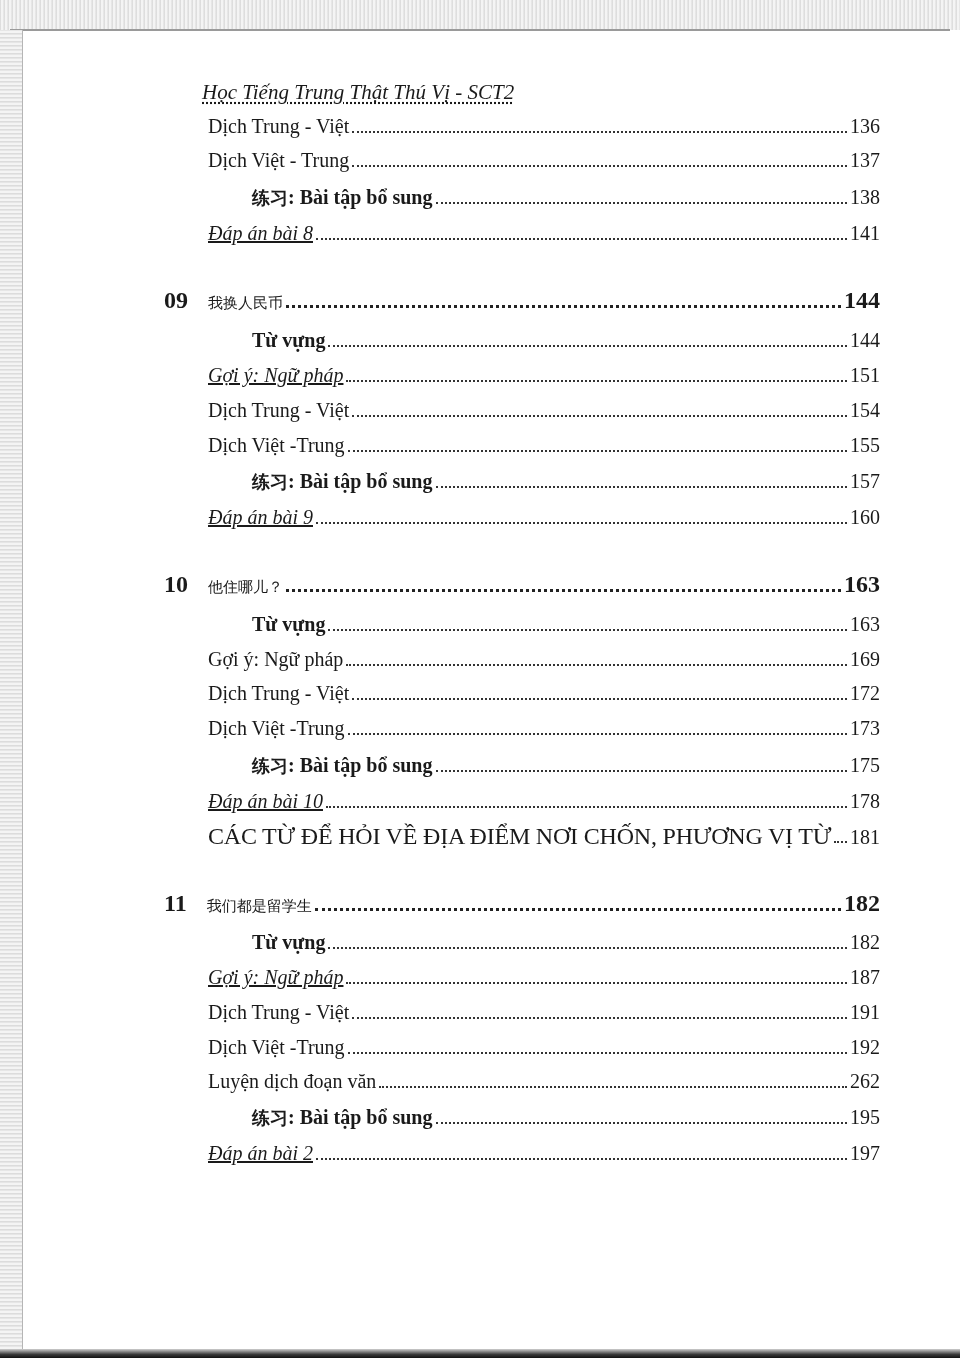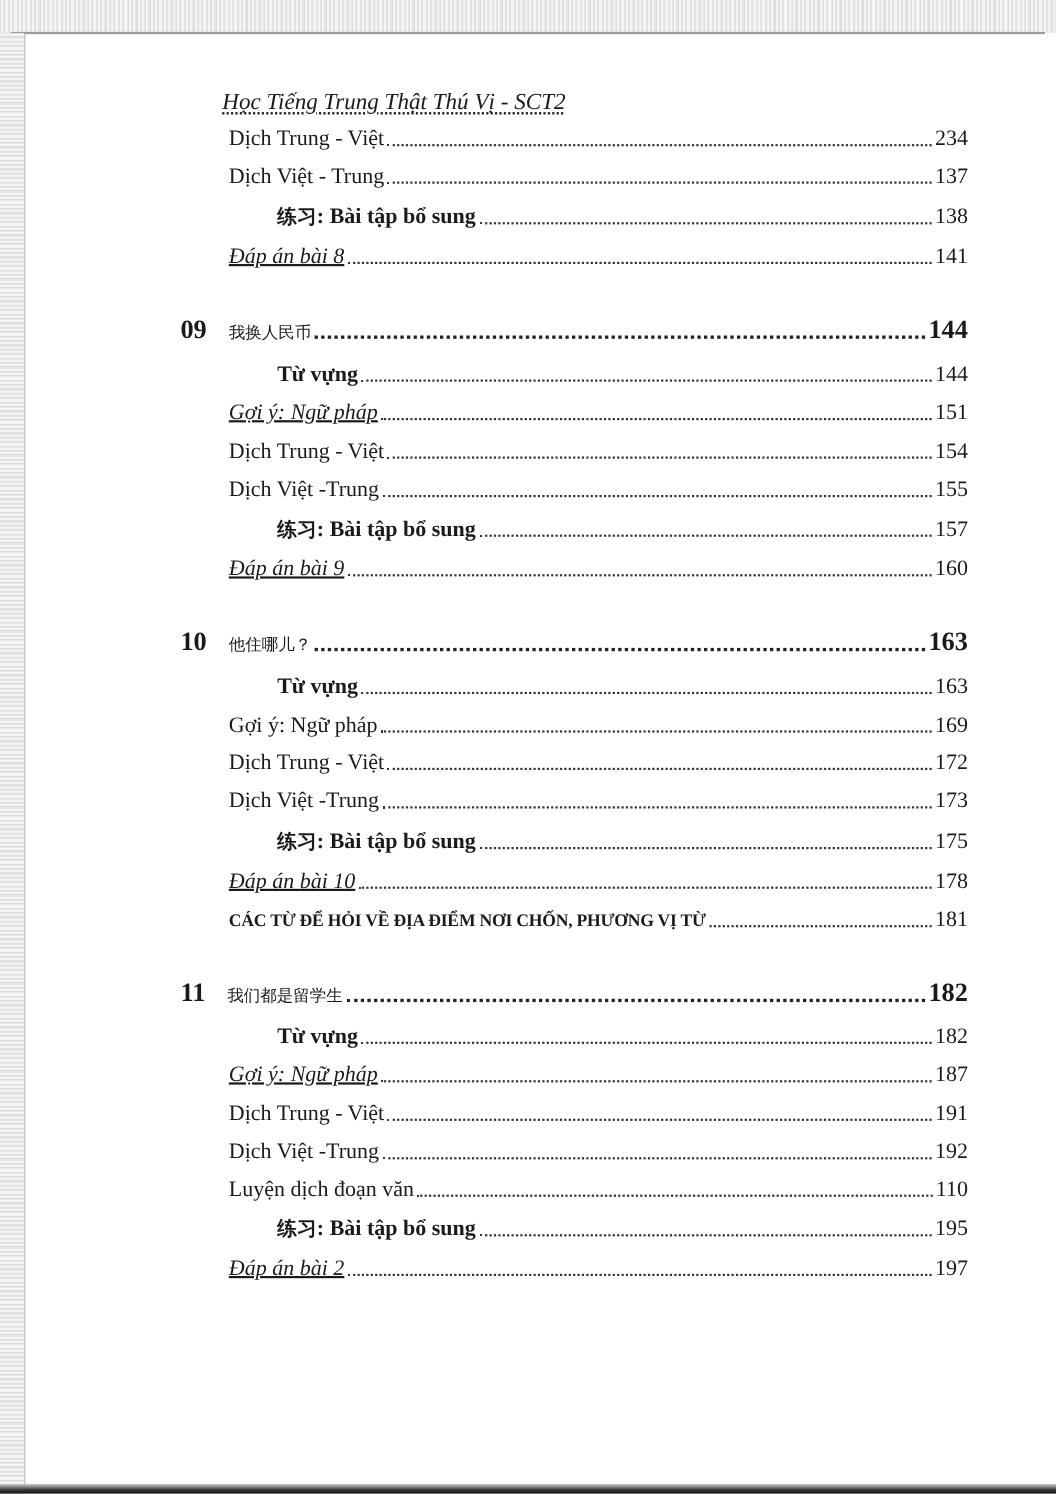--- a/index.html
+++ b/index.html
@@ -44,21 +44,21 @@
     font-size: 20px; line-height: 30px;
   }
   .toc-row .label { white-space: nowrap; }
   .toc-row .leader {
     flex: 1; margin: 0 3px; height: 1px; align-self: flex-end; margin-bottom: 8px;
     border-bottom: 2px dotted #333;
   }
   .toc-row .page { white-space: nowrap; }
   .toc-row.bold .label { font-weight: bold; margin-left: 44px; }
   .toc-row.italic .label { font-style: italic; text-decoration: underline; }
-  .toc-row.caps .label { font-weight: bold; font-size: 16px; letter-spacing: -0.2px; text-align: center; }
+  .toc-row.caps .label { font-weight: normal; font-size: 24px; letter-spacing: -0.2px; text-align: center; }
 
   .chapter-row {
     position: absolute; left: 164px; width: 716px; height: 36px;
     display: flex; align-items: baseline; font-size: 24px; line-height: 36px;
   }
   .chapter-row .num { margin-right: 20px; font-weight: bold; }
   .chapter-row .title { white-space: nowrap; font-family: "DejaVu Sans", sans-serif; font-size: 15px; }
   .chapter-row .leader {
     flex: 1; margin: 0 3px; align-self: flex-end; margin-bottom: 10px;
     border-bottom: 3px dotted #222;
@@ -75,21 +75,21 @@
 <div class="scan-left-line"></div>
 <div class="scan-bottom"></div>
 
 <div class="header">
   <span class="left">Học Tiếng Trung Thật Thú Vị - SCT2</span>
 </div>
 
 <div class="toc-row" style="top:111px">
   <span class="label">Dịch Trung - Việt</span>
   <span class="leader"></span>
-  <span class="page">234</span>
+  <span class="page">136</span>
 </div>
 <div class="toc-row" style="top:145px">
   <span class="label">Dịch Việt - Trung</span>
   <span class="leader"></span>
   <span class="page">137</span>
 </div>
 <div class="toc-row bold" style="top:182px">
   <span class="label"><span class="cjk">练习</span><span>: Bài tập bổ sung</span></span>
   <span class="leader"></span>
   <span class="page">138</span>
@@ -201,21 +201,21 @@
   <span class="page">191</span>
 </div>
 <div class="toc-row" style="top:1032px">
   <span class="label">Dịch Việt -Trung</span>
   <span class="leader"></span>
   <span class="page">192</span>
 </div>
 <div class="toc-row" style="top:1066px">
   <span class="label">Luyện dịch đoạn văn</span>
   <span class="leader"></span>
-  <span class="page">110</span>
+  <span class="page">262</span>
 </div>
 <div class="toc-row bold" style="top:1102px">
   <span class="label"><span class="cjk">练习</span><span>: Bài tập bổ sung</span></span>
   <span class="leader"></span>
   <span class="page">195</span>
 </div>
 <div class="toc-row italic" style="top:1138px">
   <span class="label">Đáp án bài 2</span>
   <span class="leader"></span>
   <span class="page">197</span>

